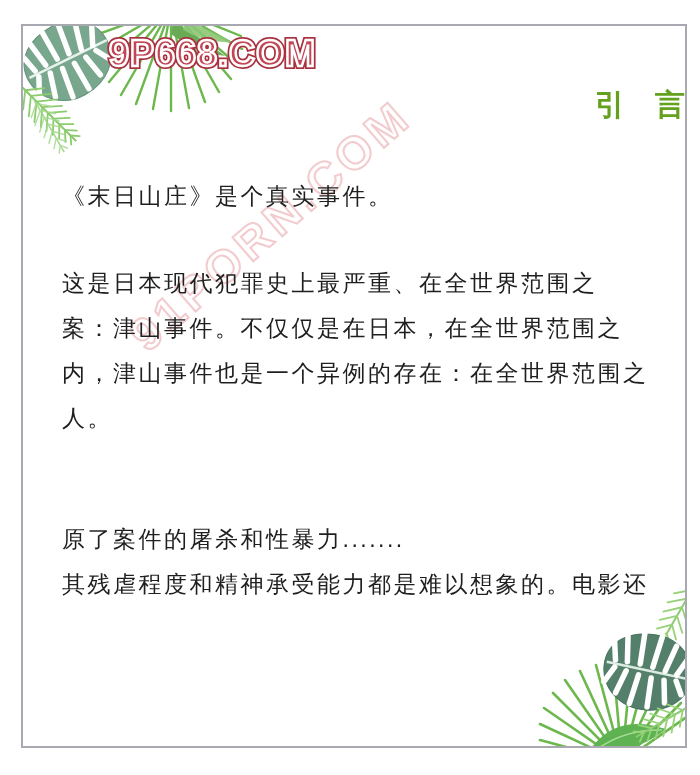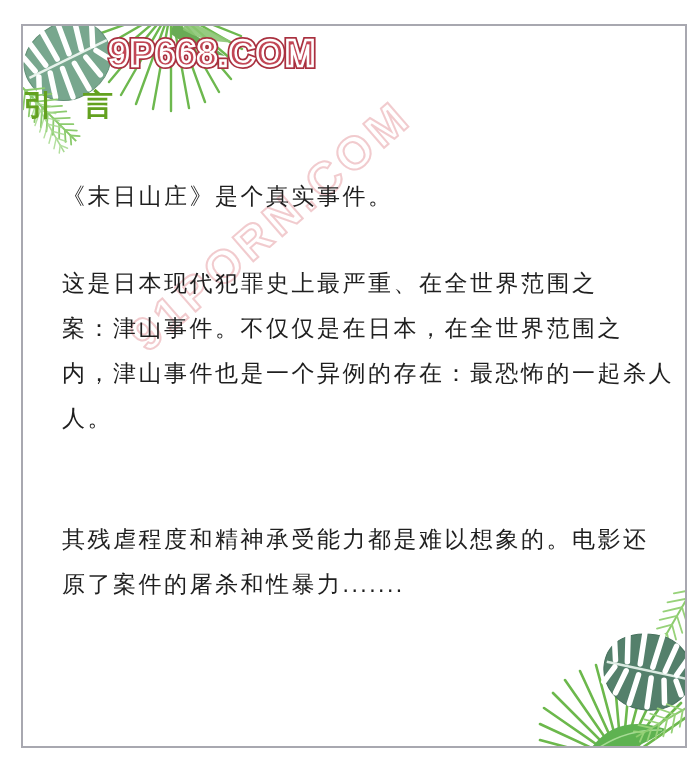--- a/index.html
+++ b/index.html
@@ -37,21 +37,21 @@
 
   
   .wm-diag{
     position:absolute;left:72px;top:174px;width:340px;height:60px;
     transform:rotate(-41deg);transform-origin:center;
     font-size:46px;line-height:60px;font-weight:900;letter-spacing:5px;
     color:transparent;-webkit-text-stroke:2px var(--watermark-pink);
     white-space:nowrap;text-align:center;opacity:.9;}
 
   .doc-title{
-    position:absolute;left:0;top:62px;width:100%;text-align:left;
+    position:absolute;left:0;top:62px;width:100%;text-align:right;
     color:var(--title-green);font-size:30px;font-weight:bold;
     line-height:34px;white-space:nowrap;}
 
   .para{position:absolute;left:39px;right:12px;color:var(--body-text);
     font-size:23px;line-height:45px;letter-spacing:2.5px;}
   .para div{white-space:nowrap;}
   .p1{top:148px;}
   .p2{top:235px;}
   .p3{top:491px;}
 </style>
@@ -236,23 +236,23 @@
 
     <div class="doc-title">引　言</div>
 
     <div class="para p1">
       <div>《末日山庄》是个真实事件。</div>
     </div>
 
     <div class="para p2">
       <div>这是日本现代犯罪史上最严重、在全世界范围之</div>
       <div>案：津山事件。不仅仅是在日本，在全世界范围之</div>
-      <div>内，津山事件也是一个异例的存在：最恐怖的一起杀人</div>
+      <div>内，津山事件也是一个异例的存在：在全世界范围之</div>
       <div>人。</div>
     </div>
 
     <div class="para p3">
+      <div>原了案件的屠杀和性暴力.......</div>
       <div>其残虐程度和精神承受能力都是难以想象的。电影还</div>
-      <div>原了案件的屠杀和性暴力.......</div>
     </div>
 
   </div>
 </div>
 
 </body></html>

